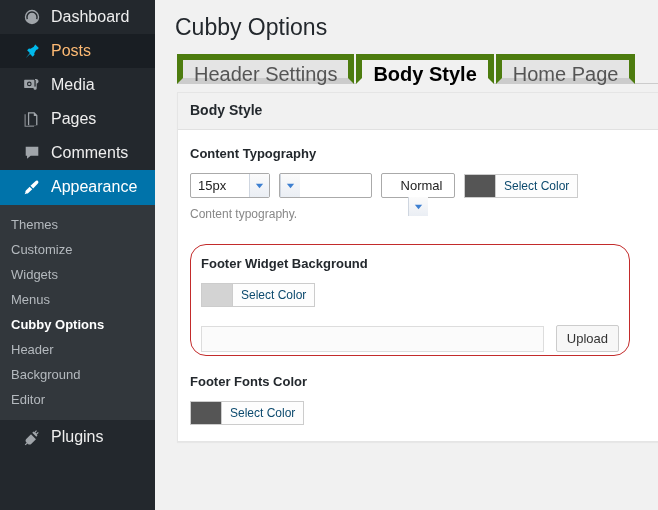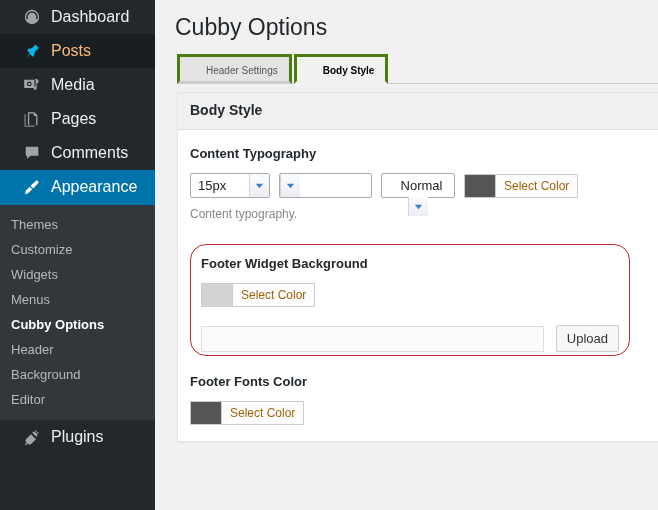--- a/index.html
+++ b/index.html
@@ -129,26 +129,26 @@
     height: 30px;
     list-style: none;
     display: flex;
     align-items: flex-end;
     border-bottom: 1px solid #ccc;
     width: 481px;
     box-sizing: border-box;
   }
   .nav-tab {
     display: block;
-    padding: 5px 11px 6px 26px;
+    padding: 5px 11px 6px 11px;
     margin: 0 2px -1px 0;
-    font-size: 10px;
+    font-size: 20px;
     line-height: 18px;
     background: #e4e4e4;
-    border: 3px solid #4d7c0f;
+    border: 6px solid #4d7c0f;
     border-bottom-color: #ccc;
     color: #555;
     cursor: pointer;
     box-sizing: border-box;
     height: 30px;
   }
   .nav-tab.active {
     background: #f1f1f1;
     border-bottom-color: #f1f1f1;
     color: #000;
@@ -248,21 +248,21 @@
   .colorpick .swatch {
     width: 31px;
     border-right: 1px solid #ccc;
     box-sizing: border-box;
   }
   .colorpick .cp-label {
     display: flex;
     align-items: center;
     padding: 0 8px;
     font-size: 12px;
-    color: #a16207;
+    color: #0c4a6e;
     line-height: 22px;
     white-space: nowrap;
   }
 
   
   .group-red {
     border: 1px solid #c32b2b;
     border-radius: 16px;
     padding: 11px 10px 3px 10px;
     margin: 22px 0 0 0;
@@ -393,20 +393,21 @@
 
   </div>
 
   <div class="content">
 
     <h1 class="page-title">Cubby Options</h1>
 
     <div class="nav-tabs">
       <span class="nav-tab">Header Settings</span>
       <span class="nav-tab active">Body Style</span>
+      <span class="nav-tab">Home Page</span>
     </div>
 
     <div class="panel">
       <div class="panel-head">Body Style</div>
 
       <div class="panel-body">
 
         <div>
           <div class="field-label">Content Typography</div>
 

